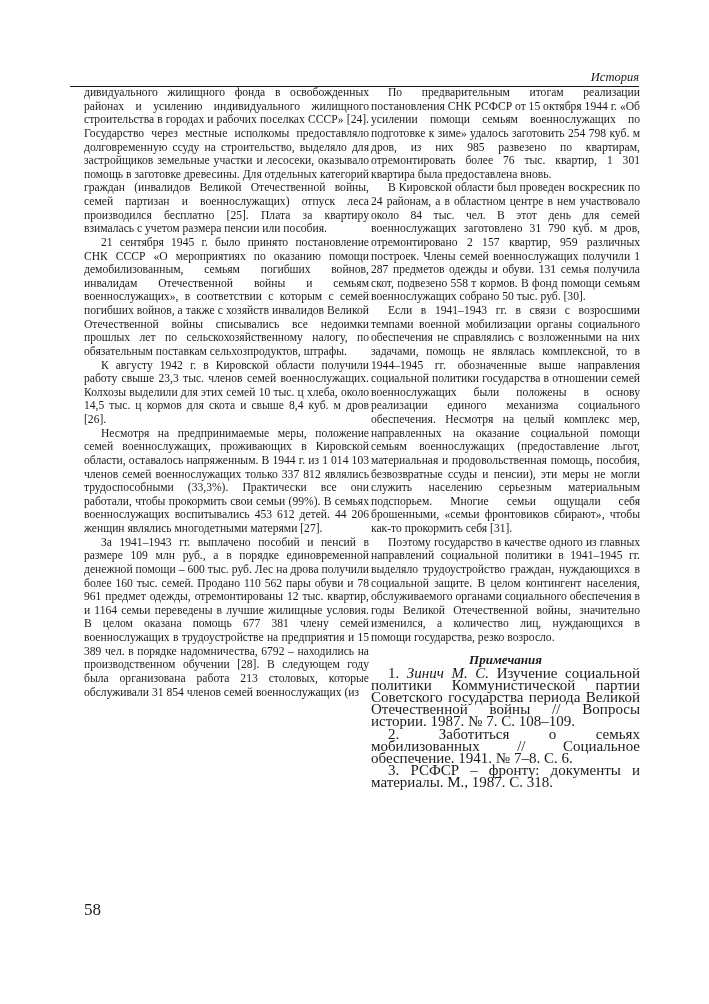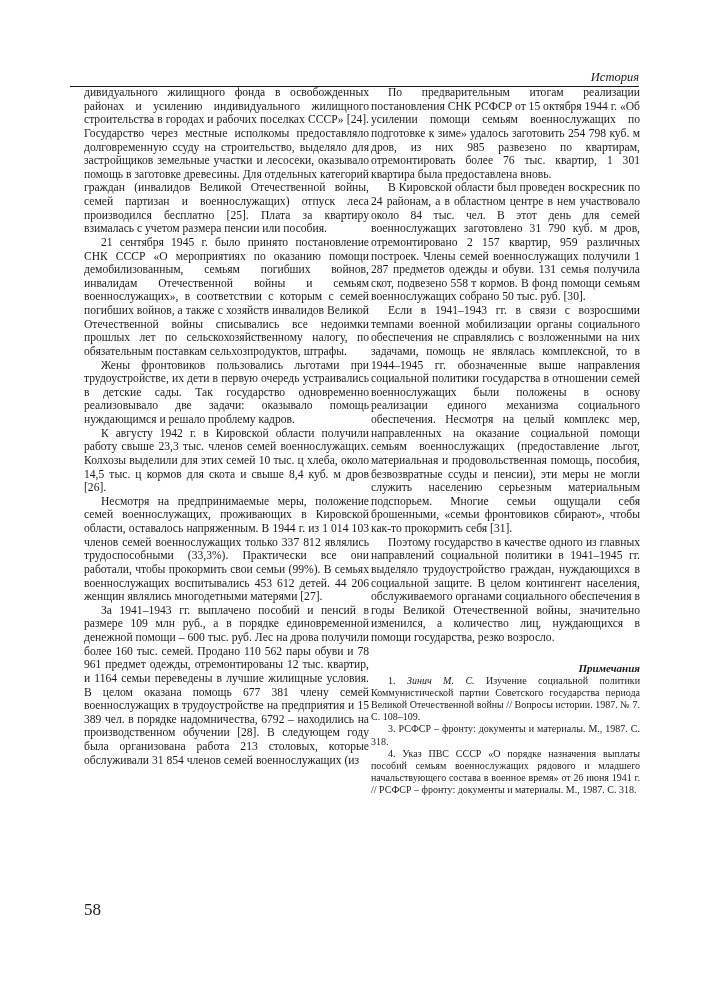--- a/index.html
+++ b/index.html
@@ -4,48 +4,47 @@
 <style>
   html, body { margin: 0; padding: 0; background: #ffffff; }
   body { width: 709px; height: 1004px; position: relative; overflow: hidden; color: #1a1a1a; font-family: "DejaVu Serif", "Liberation Serif", serif; }
   .running-head { position: absolute; left: 70px; top: 70px; width: 569px; font-style: italic; font-size: 12.5px; font-family: "Liberation Serif", serif; text-align: right; }
   .head-rule { position: absolute; left: 70px; top: 86px; width: 569px; height: 0; border-top: 1.3px solid #1a1a1a; }
   .col { position: absolute; top: 86px; width: 285px; font-family: "Liberation Serif", serif; font-size: 11.6px; line-height: 13.62px; text-align: justify; hyphens: manual; }
   .col-left { left: 84px; width: 285px; }
   .col-right { left: 371px; width: 269px; }
   .col p { margin: 0; text-indent: 0; }
   .col p.indent { text-indent: 17px; }
-  .notes-title { font-weight: bold; font-style: italic; text-align: right; margin-top: 16px; font-size: 11px; line-height: 14px; }
-  .notes { font-size: 10px; line-height: 12.2px; }
+  .notes-title { font-weight: bold; font-style: italic; text-align: center; margin-top: 8px; font-size: 13px; line-height: 14px; }
+  .notes { font-size: 15px; line-height: 12.2px; }
   .notes p { margin: 0; text-indent: 17px; text-align: justify; }
   .notes .author { font-style: italic; }
   .page-number { position: absolute; left: 84px; top: 900px; font-family: "Liberation Serif", serif; font-size: 17px; }
 </style>
 </head>
 <body>
 
 <div class="running-head">История</div>
 <div class="head-rule"></div>
 
 <div class="col col-left">
   <p>дивидуального жилищного фонда в освобожденных районах и усилению индивидуального жилищного строительства в городах и рабочих поселках СССР» [24]. Государство через местные исполкомы предоставляло долговременную ссуду на строительство, выделяло для застройщиков земельные участки и лесосеки, оказывало помощь в заготовке древесины. Для отдельных категорий граждан (инвалидов Великой Отечественной войны, семей партизан и военнослужащих) отпуск леса производился бесплатно [25]. Плата за квартиру взималась с учетом размера пенсии или пособия.</p>
   <p class="indent">21 сентября 1945 г. было принято постановление СНК СССР «О мероприятиях по оказанию помощи демобилизованным, семьям погибших войнов, инвалидам Отечественной войны и семьям военнослужащих», в соответствии с которым с семей погибших войнов, а также с хозяйств инвалидов Великой Отечественной войны списывались все недоимки прошлых лет по сельскохозяйственному налогу, по обязательным поставкам сельхозпродуктов, штрафы.</p>
-  <p class="indent">Жены фронтовиков пользовались льготами при трудоустройстве, их дети в первую очередь устраивались в детские сады. Так государство одновременно реализовывало две задачи: оказывало помощь нуждающимся и решало проблему кадров.</p>
   <p class="indent">К августу 1942 г. в Кировской области получили работу свыше 23,3 тыс. членов семей военнослужащих. Колхозы выделили для этих семей 10 тыс. ц хлеба, около 14,5 тыс. ц кормов для скота и свыше 8,4 куб. м дров [26].</p>
   <p class="indent">Несмотря на предпринимаемые меры, положение семей военнослужащих, проживающих в Кировской области, оставалось напряженным. В 1944 г. из 1 014 103 членов семей военнослужащих только 337 812 являлись трудоспособными (33,3%). Практически все они работали, чтобы прокормить свои семьи (99%). В семьях военнослужащих воспитывались 453 612 детей. 44 206 женщин являлись многодетными матерями [27].</p>
   <p class="indent">За 1941–1943 гг. выплачено пособий и пенсий в размере 109 млн руб., а в порядке единовременной денежной помощи – 600 тыс. руб. Лес на дрова получили более 160 тыс. семей. Продано 110 562 пары обуви и 78 961 предмет одежды, отремонтированы 12 тыс. квартир, и 1164 семьи переведены в лучшие жилищные условия. В целом оказана помощь 677 381 члену семей военнослужащих в трудоустройстве на предприятия и 15 389 чел. в порядке надомничества, 6792 – находились на производственном обучении [28]. В следующем году была организована работа 213 столовых, которые обслуживали 31 854 членов семей военнослужащих (из</p>
 </div>
 
 <div class="col col-right">
   <p class="indent">По предварительным итогам реализации постановления СНК РСФСР от 15 октября 1944 г. «Об усилении помощи семьям военнослужащих по подготовке к зиме» удалось заготовить 254 798 куб. м дров, из них 985 развезено по квартирам, отремонтировать более 76 тыс. квартир, 1 301 квартира была предоставлена вновь.</p>
   <p class="indent">В Кировской области был проведен воскресник по 24 районам, а в областном центре в нем участвовало около 84 тыс. чел. В этот день для семей военнослужащих заготовлено 31 790 куб. м дров, отремонтировано 2 157 квартир, 959 различных построек. Члены семей военнослужащих получили 1 287 предметов одежды и обуви. 131 семья получила скот, подвезено 558 т кормов. В фонд помощи семьям военнослужащих собрано 50 тыс. руб. [30].</p>
   <p class="indent">Если в 1941–1943 гг. в связи с возросшими темпами военной мобилизации органы социального обеспечения не справлялись с возложенными на них задачами, помощь не являлась комплексной, то в 1944–1945 гг. обозначенные выше направления социальной политики государства в отношении семей военнослужащих были положены в основу реализации единого механизма социального обеспечения. Несмотря на целый комплекс мер, направленных на оказание социальной помощи семьям военнослужащих (предоставление льгот, материальная и продовольственная помощь, пособия, безвозвратные ссуды и пенсии), эти меры не могли служить населению серьезным материальным подспорьем. Многие семьи ощущали себя брошенными, «семьи фронтовиков сбирают», чтобы как-то прокормить себя [31].</p>
   <p class="indent">Поэтому государство в качестве одного из главных направлений социальной политики в 1941–1945 гг. выделяло трудоустройство граждан, нуждающихся в социальной защите. В целом контингент населения, обслуживаемого органами социального обеспечения в годы Великой Отечественной войны, значительно изменился, а количество лиц, нуждающихся в помощи государства, резко возросло.</p>
 
   <div class="notes-title">Примечания</div>
   <div class="notes">
     <p><span>1.</span> <span class="author">Зинич М. С.</span> <span>Изучение социальной политики Коммунистической партии Советского государства периода Великой Отечественной войны // Вопросы истории. 1987. № 7. С. 108–109.</span></p>
+    <p><span>2.</span> <span>Заботиться о семьях мобилизованных // Социальное обеспечение. 1941. № 7–8. С. 6.</span></p>
     <p><span>3.</span> <span>РСФСР – фронту: документы и материалы. М., 1987. С. 318.</span></p>
-    <p><span>4.</span> <span>Указ ПВС СССР «О порядке назначения выплаты пособий семьям военнослужащих рядового и младшего начальствующего состава в военное время» от 26 июня 1941 г. // РСФСР – фронту: документы и материалы. М., 1987. С. 318.</span></p>
   </div>
 </div>
 
 <div class="page-number">58</div>
 
 </body></html>

